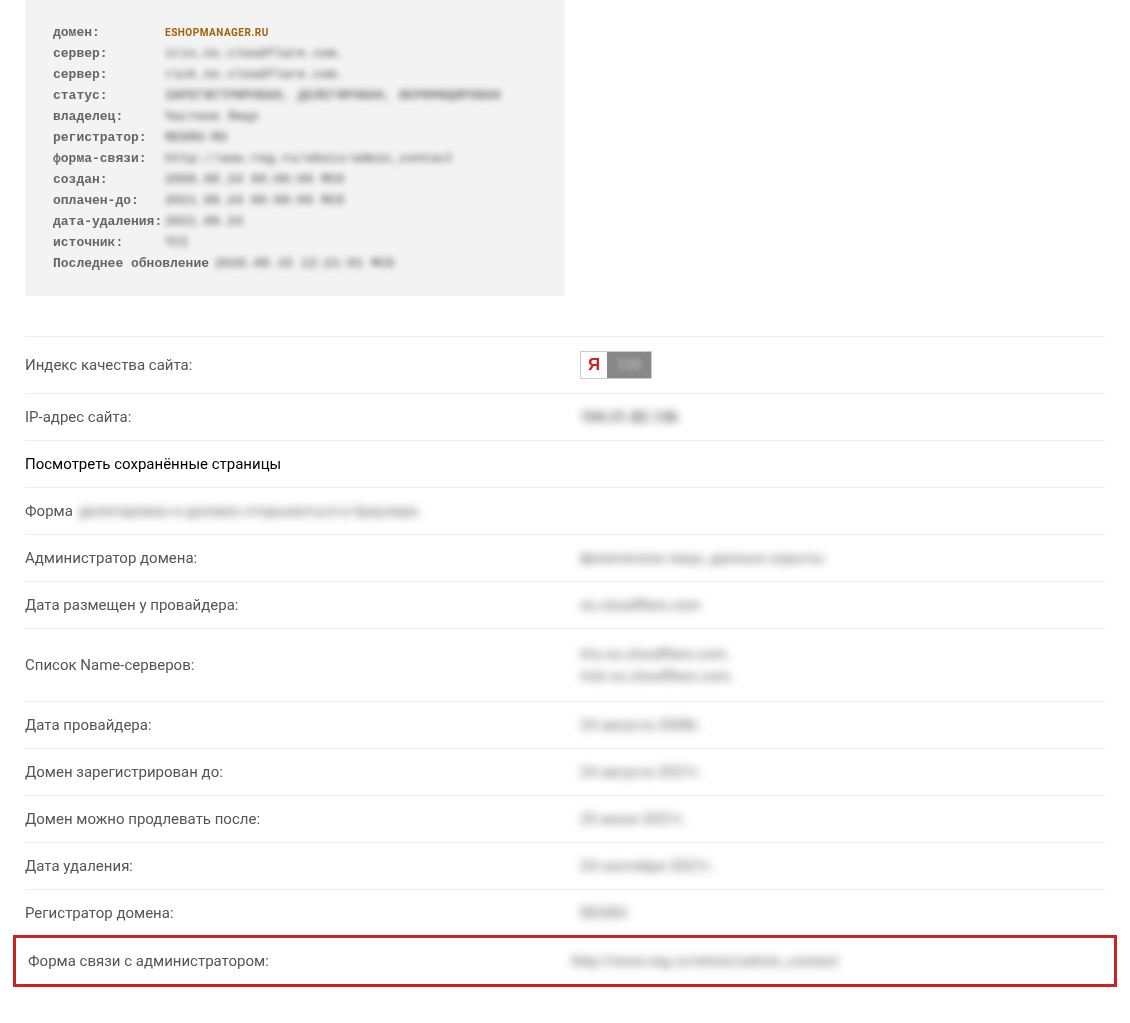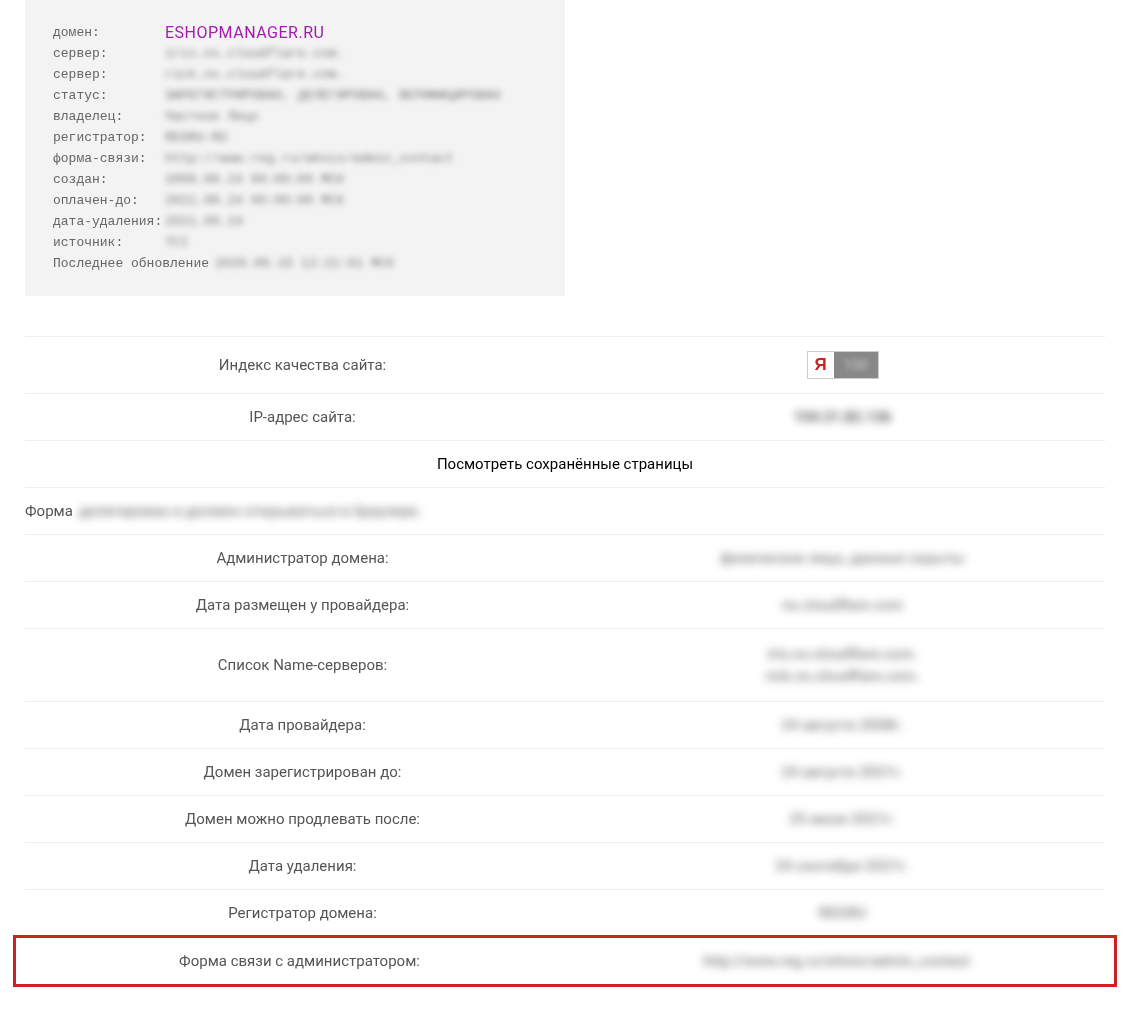--- a/index.html
+++ b/index.html
@@ -15,35 +15,36 @@
     }
     .whois-block {
       background: #f3f3f3;
       padding: 22px 28px;
       width: 540px;
       margin: 0 0 40px 10px;
       font-family: 'Courier New', Courier, monospace;
       font-size: 13px;
       line-height: 21px;
       color: #666;
+      font-weight: bold;
     }
     .whois-row {
       display: flex;
     }
     .whois-label {
       width: 112px;
       flex-shrink: 0;
     }
     .whois-value {
       flex: 1;
     }
     .whois-value.sharp {
       font-family: -apple-system, BlinkMacSystemFont, "Segoe UI", Roboto, sans-serif;
-      font-size: 16px;
-      color: #a21caf;
+      font-size: 10px;
+      color: #a16207;
       letter-spacing: 0.5px;
     }
     .whois-value.blurred {
       filter: blur(3px);
       opacity: 0.9;
     }
     .whois-footer {
       display: flex;
       gap: 6px;
     }
@@ -54,21 +55,20 @@
     .info-list {
       margin: 0 10px;
     }
     .info-row {
       display: flex;
       align-items: center;
       padding: 14px 0;
       border-bottom: 1px solid #eee;
       font-size: 15px;
       color: #555;
-      text-align: center;
     }
     .info-row:first-child {
       border-top: 1px solid #eee;
     }
     .info-label {
       width: 555px;
       flex-shrink: 0;
     }
     .info-value {
       flex: 1;

